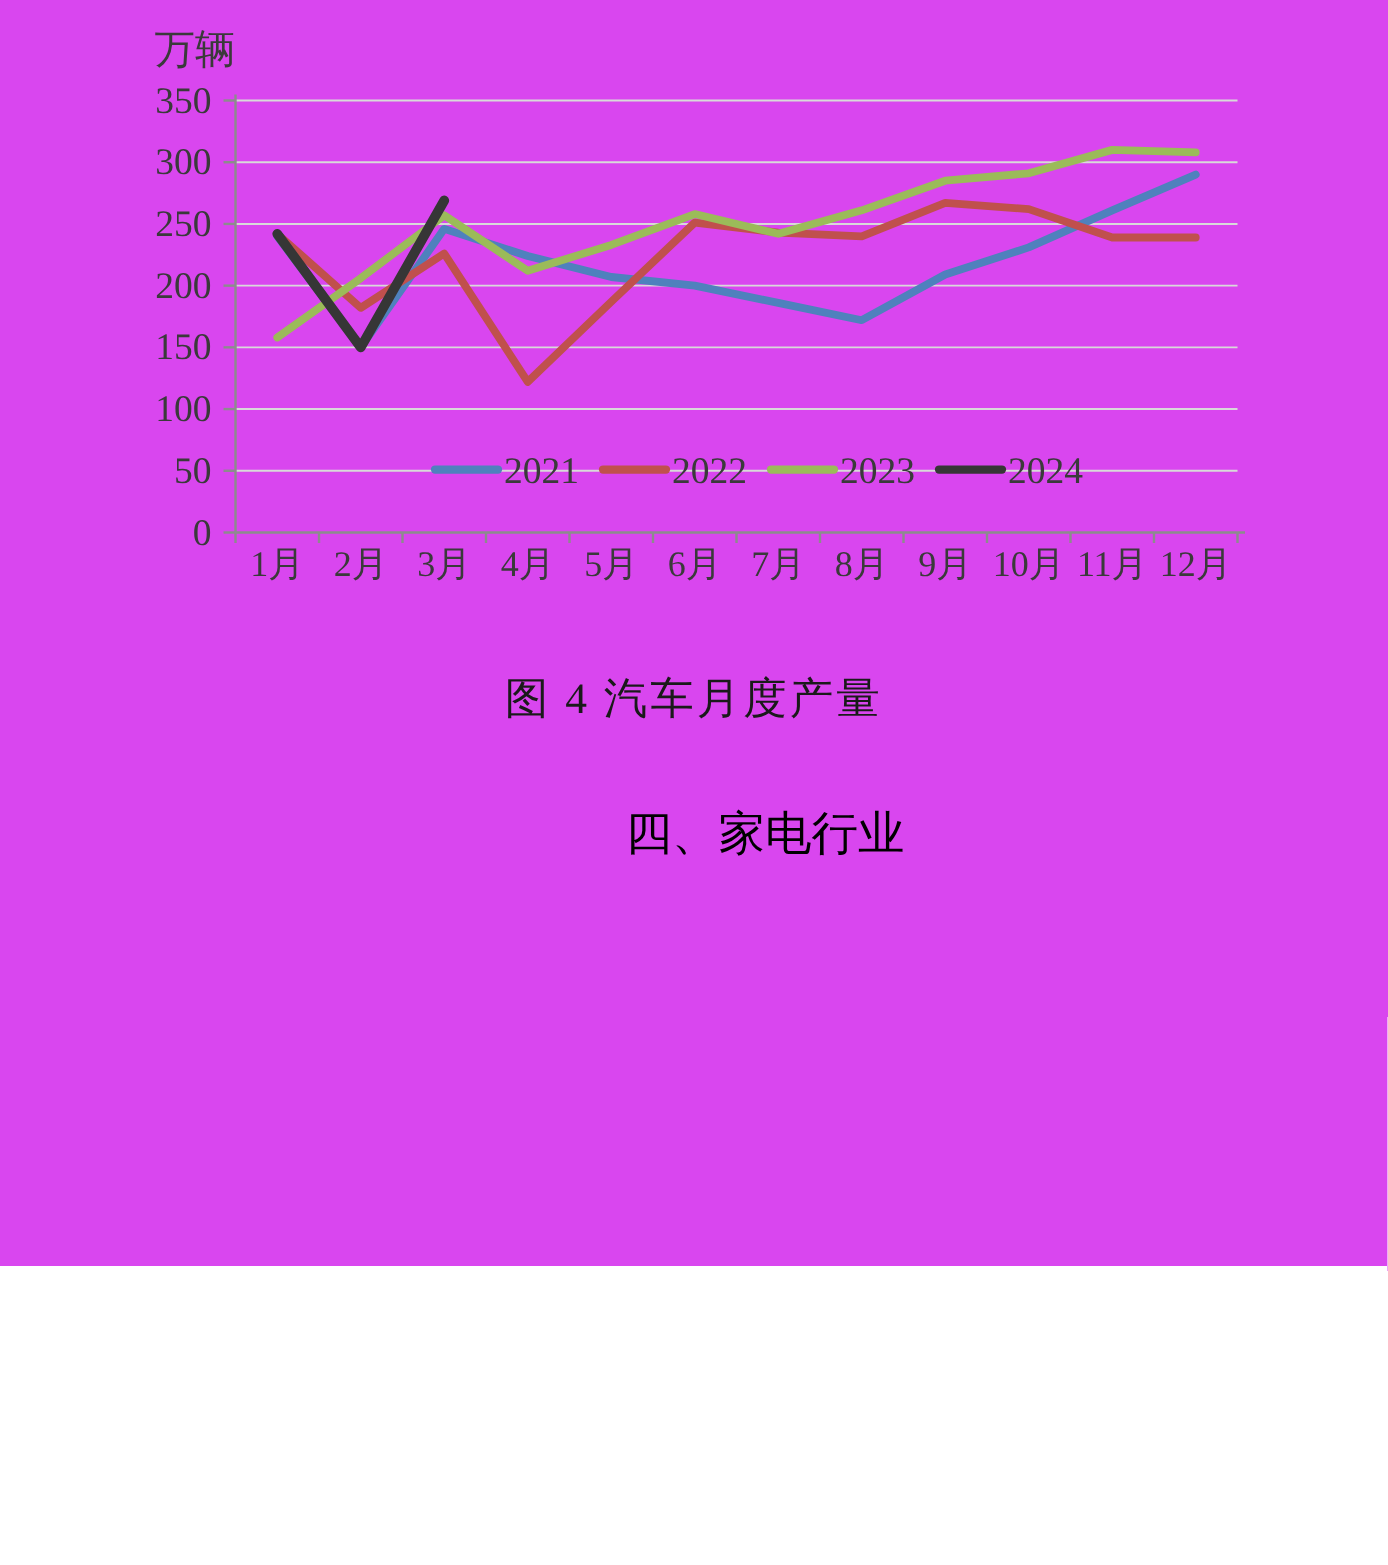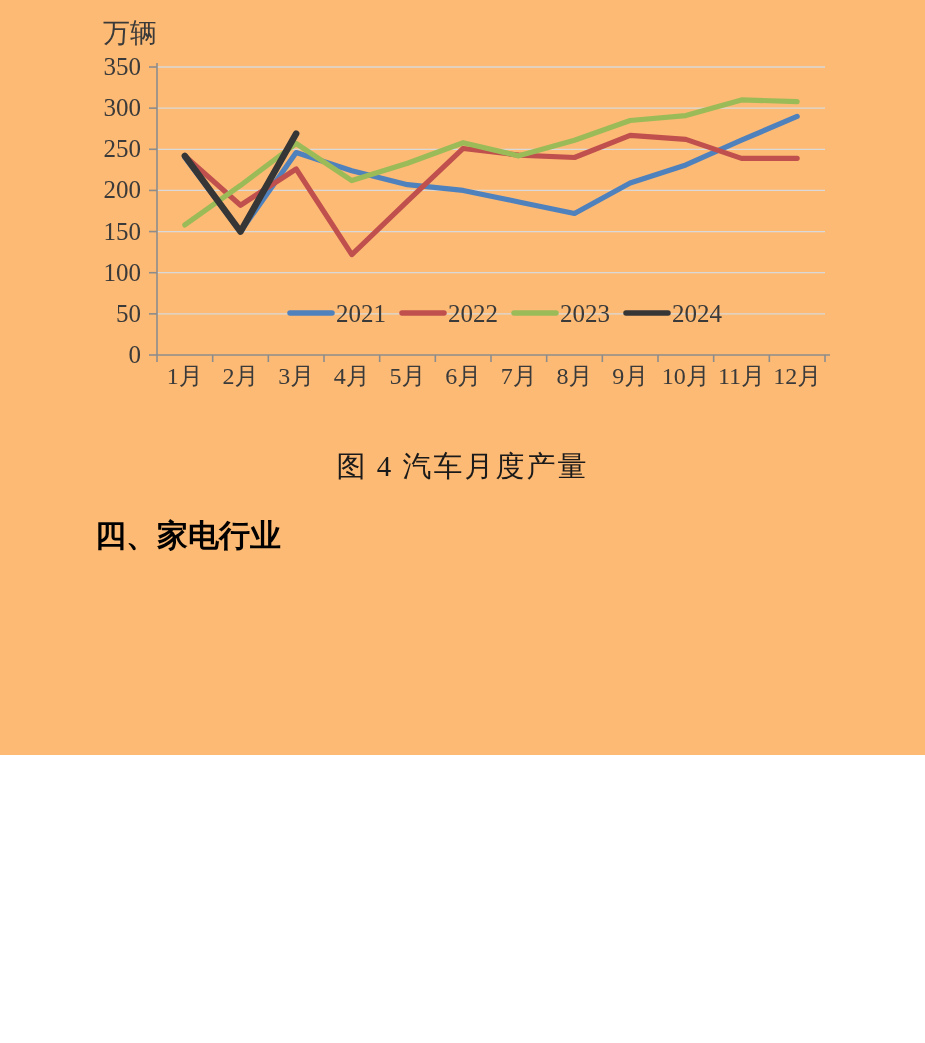--- a/index.html
+++ b/index.html
@@ -1,42 +1,43 @@
 <!DOCTYPE html>
 <html><head>
 <meta charset="utf-8">
 <style>
   html, body { margin: 0; padding: 0; background: #ffffff; }
   .page {
     position: relative;
     width: 925px;
-    height: 755px;
-    background: #fdba74;
+    height: 844px;
+    background: #d946ef;
     overflow: hidden;
     font-family: "Liberation Serif", serif;
     color: #141414;
   }
   .chart-wrap { width: 925px; height: 400px; }
   .chart-wrap svg { display: block; }
   .figure-caption {
     margin: 50px 0 0 0;
     text-align: center;
     font-size: 29px;
     line-height: 32px;
     color: #1a1a1a;
     letter-spacing: 2px;
   }
   .section-heading {
-    margin: 36px 0 0 0;
+    margin: 56px 0 0 0;
     padding-left: 95px;
     font-family: "Liberation Sans", sans-serif;
-    font-weight: 700;
+    font-weight: 400;
     font-size: 31px;
     line-height: 36px;
     color: #000000;
+    text-align: center;
   }
   .text-block { padding: 0 32px 0 33px; }
   .body-para {
     margin: 22px 0 0 0;
     font-size: 30px;
     line-height: 55px;
     text-align: justify;
     text-indent: 2em;
     color: #111111;
   }

